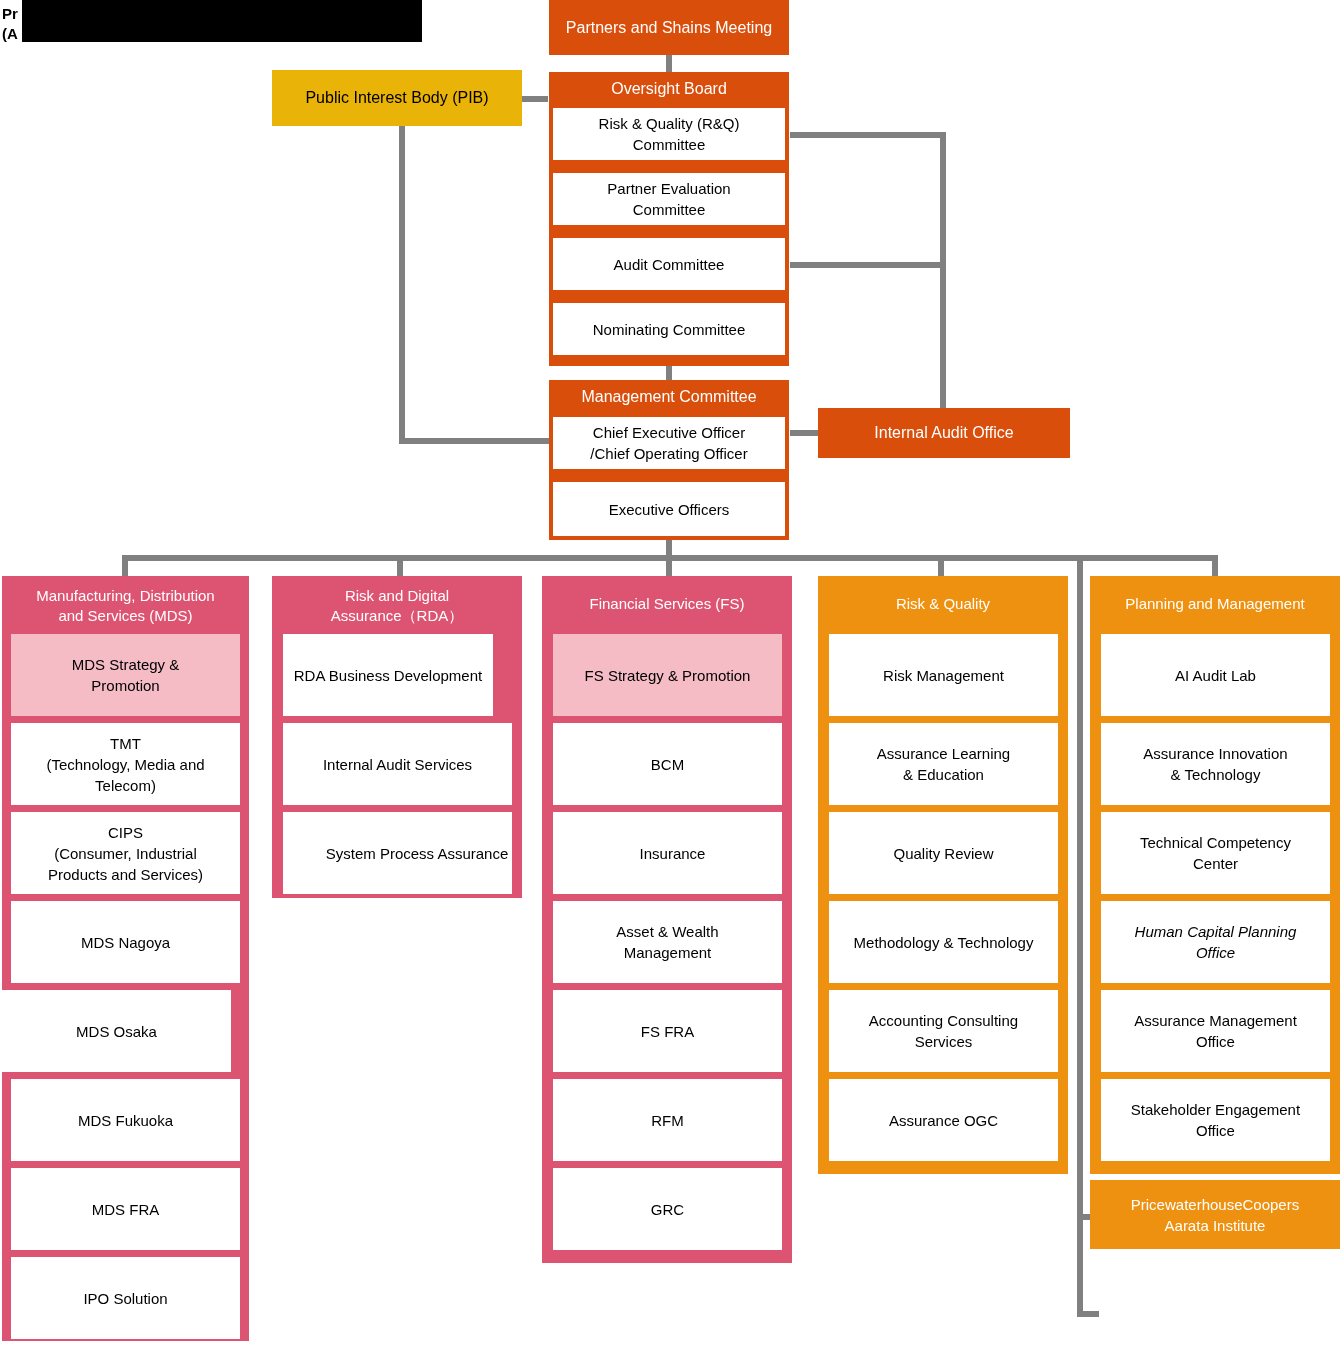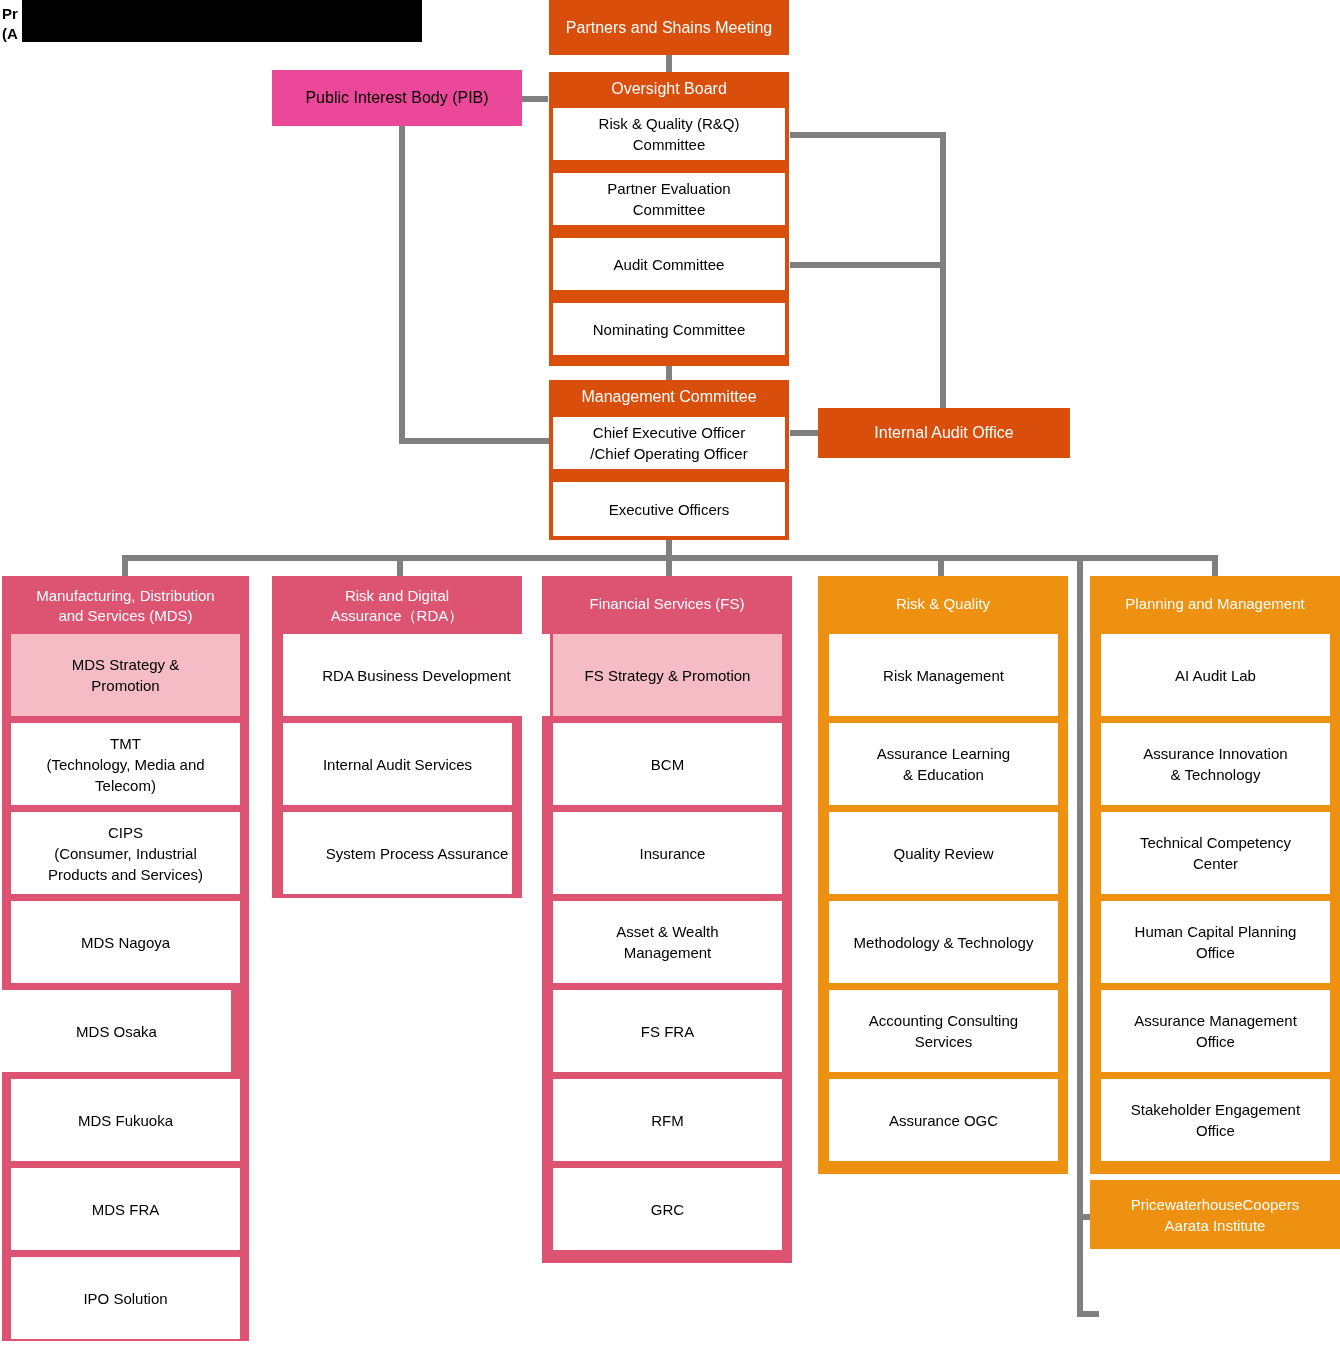--- a/index.html
+++ b/index.html
@@ -52,21 +52,21 @@
   }
 
   
   .bx-dark {
     background: #d94e0b;
     color: #ffffff;
     font-size: 16px;
   }
   
   .bx-orange {
-    background: #ec4899;
+    background: #eab308;
     color: #000000;
     font-size: 16px;
   }
 
   
   .group {
     position: absolute;
     box-sizing: border-box;
     z-index: 2;
   }
@@ -230,21 +230,21 @@
     <span style="white-space:pre-line;">MDS FRA</span>
   </div>
   <div class="cell cell-white" style="left:11px; top:1257px; width:229px; height:82px;">
     <span style="white-space:pre-line;">IPO Solution</span>
   </div>
 
   <div class="group group-pink" style="left:272px; top:576px; width:250px; height:322px;">
     <div class="group-title" style="padding-top:10px; white-space:pre-line;">Risk and Digital
 Assurance（RDA）</div>
   </div>
-  <div class="cell cell-white" style="left:283px; top:634px; width:267px; height:82px;">
+  <div class="cell cell-white" style="left:283px; top:634px; width:210px; height:82px;">
     <span style="white-space:pre-line;">RDA Business Development</span>
   </div>
   <div class="cell cell-white" style="left:283px; top:723px; width:229px; height:82px;">
     <span style="white-space:pre-line;">Internal Audit Services</span>
   </div>
   <div class="cell cell-white" style="left:283px; top:812px; width:229px; height:82px;padding-left:39px;">
     <span style="white-space:pre-line;">System Process Assurance</span>
   </div>
 
   <div class="group group-pink" style="left:542px; top:576px; width:250px; height:687px;">
@@ -305,21 +305,21 @@
   </div>
   <div class="cell cell-white" style="left:1101px; top:723px; width:229px; height:82px;">
     <span style="white-space:pre-line;">Assurance Innovation
 &amp; Technology</span>
   </div>
   <div class="cell cell-white" style="left:1101px; top:812px; width:229px; height:82px;">
     <span style="white-space:pre-line;">Technical Competency
 Center</span>
   </div>
   <div class="cell cell-white" style="left:1101px; top:901px; width:229px; height:82px;">
-    <span style="white-space:pre-line;">Human Capital Planning
+    <span style="white-space:pre-line;font-style:italic;">Human Capital Planning
 Office</span>
   </div>
   <div class="cell cell-white" style="left:1101px; top:990px; width:229px; height:82px;">
     <span style="white-space:pre-line;">Assurance Management
 Office</span>
   </div>
   <div class="cell cell-white" style="left:1101px; top:1079px; width:229px; height:82px;">
     <span style="white-space:pre-line;">Stakeholder Engagement
 Office</span>
   </div>

